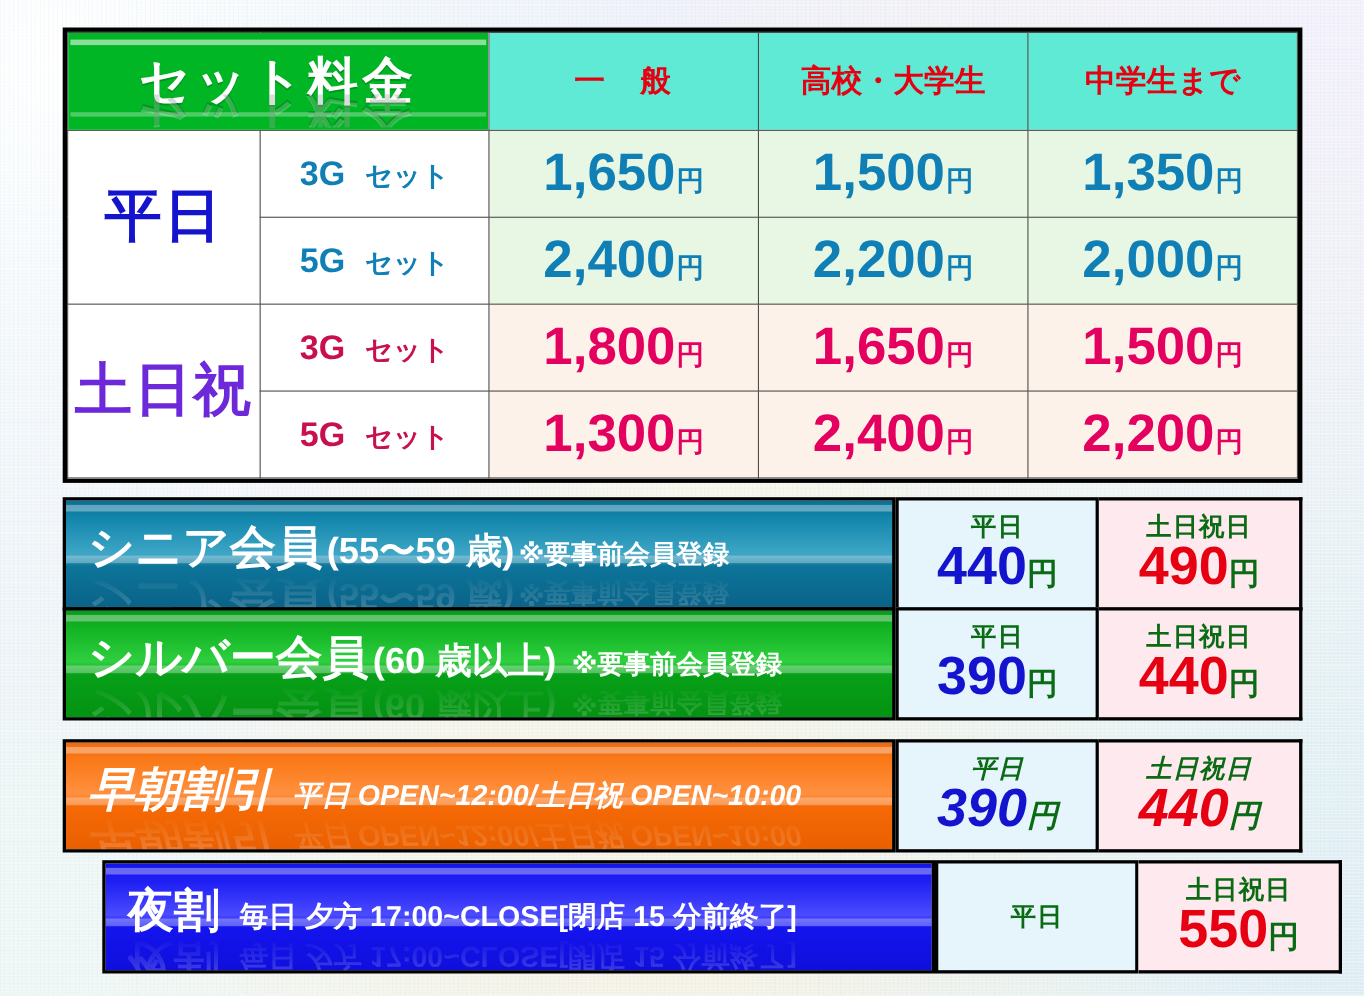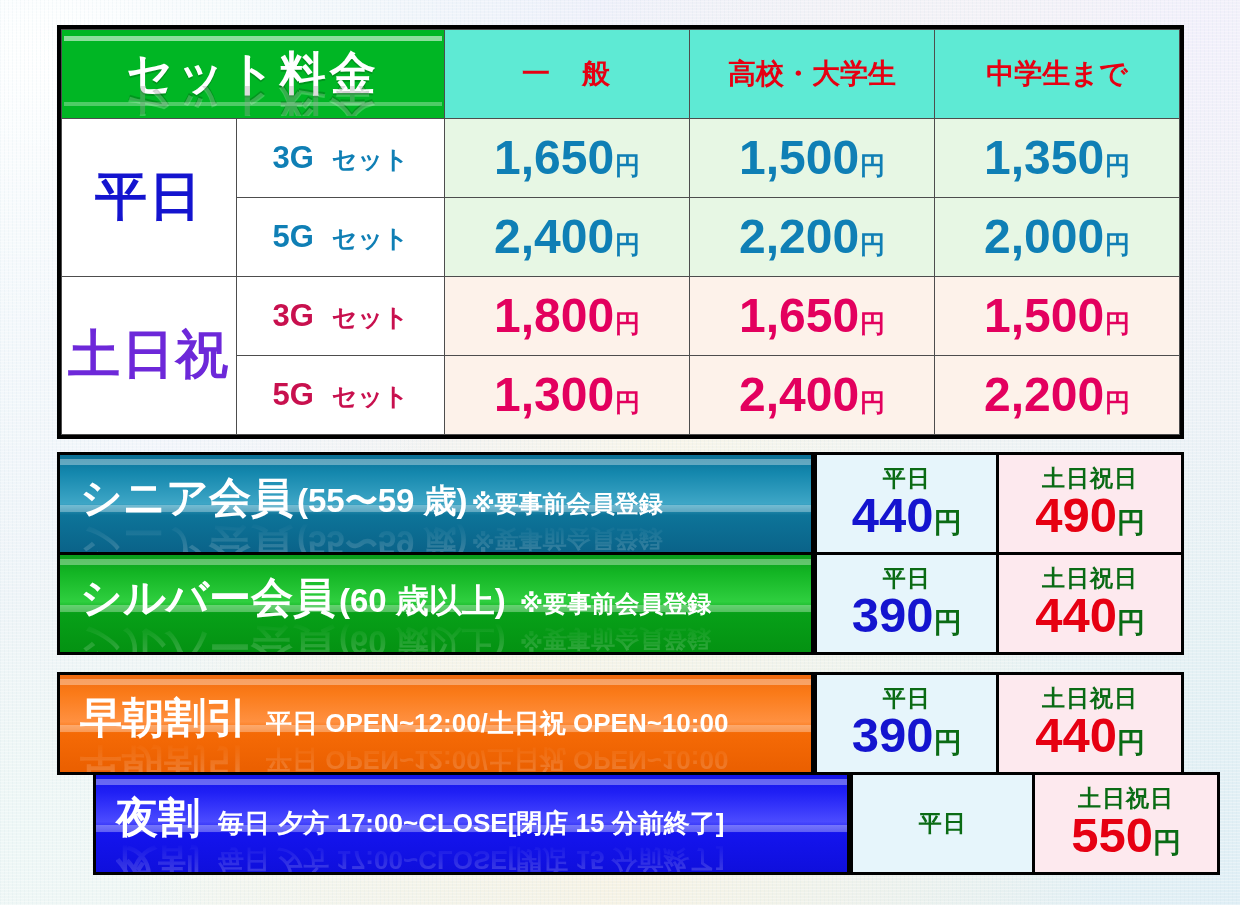--- a/index.html
+++ b/index.html
@@ -137,22 +137,22 @@
   }
   .offer-row {
     position: absolute;
     left: 0;
     width: 1127px;
     height: 103px;
     display: flex;
   }
   .offer-row.r0 { top: 0px; }
   .offer-row.r1 { top: 100px; text-align: right; }
-  .offer-row.r2 { top: 220px; }
-  .offer-row.r3 { top: 320px; padding-left: 36px; }
+  .offer-row.r2 { top: 220px; font-style: italic; }
+  .offer-row.r3 { top: 330px; padding-left: 36px; }
 
   .banner {
     position: relative;
     width: 758px;
     height: 103px;
     border: 3px solid #000;
     box-sizing: border-box;
     overflow: hidden;
     display: flex;
     align-items: center;

